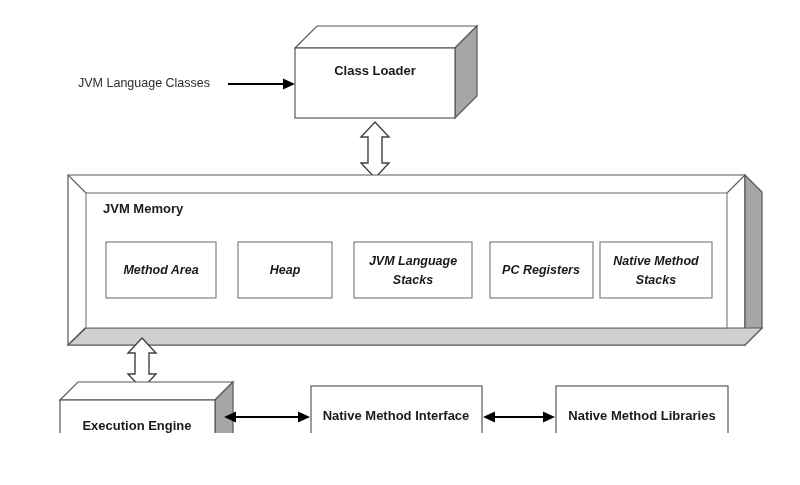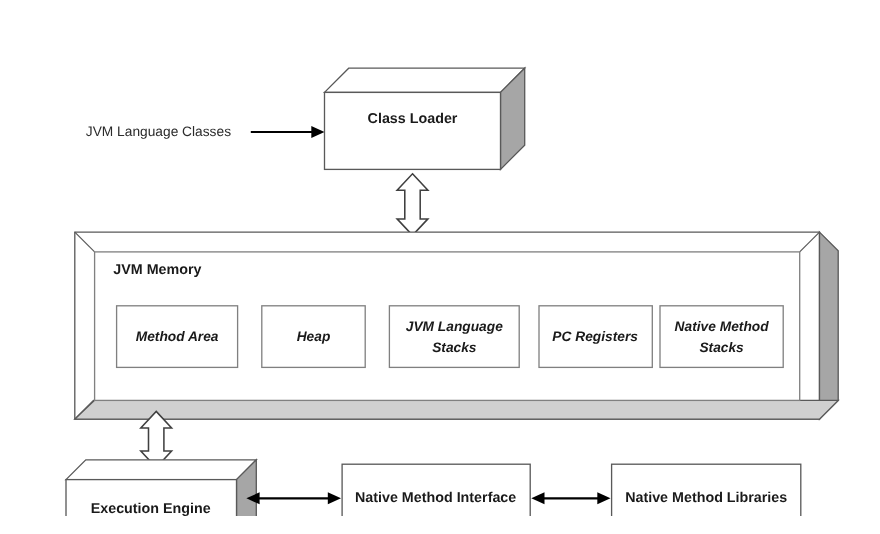--- a/index.html
+++ b/index.html
@@ -7,21 +7,20 @@
     padding: 0;
     background: #ffffff;
   }
   #canvas {
     position: relative;
     width: 800px;
     height: 433px;
     background: #ffffff;
     overflow: hidden;
     font-family: "Liberation Sans", sans-serif;
-    margin-top: 36px;
   }
   #canvas svg {
     position: absolute;
     top: 0;
     left: 0;
     width: 800px;
     height: 485px;
   }
   text {
     fill: #1a1a1a;

